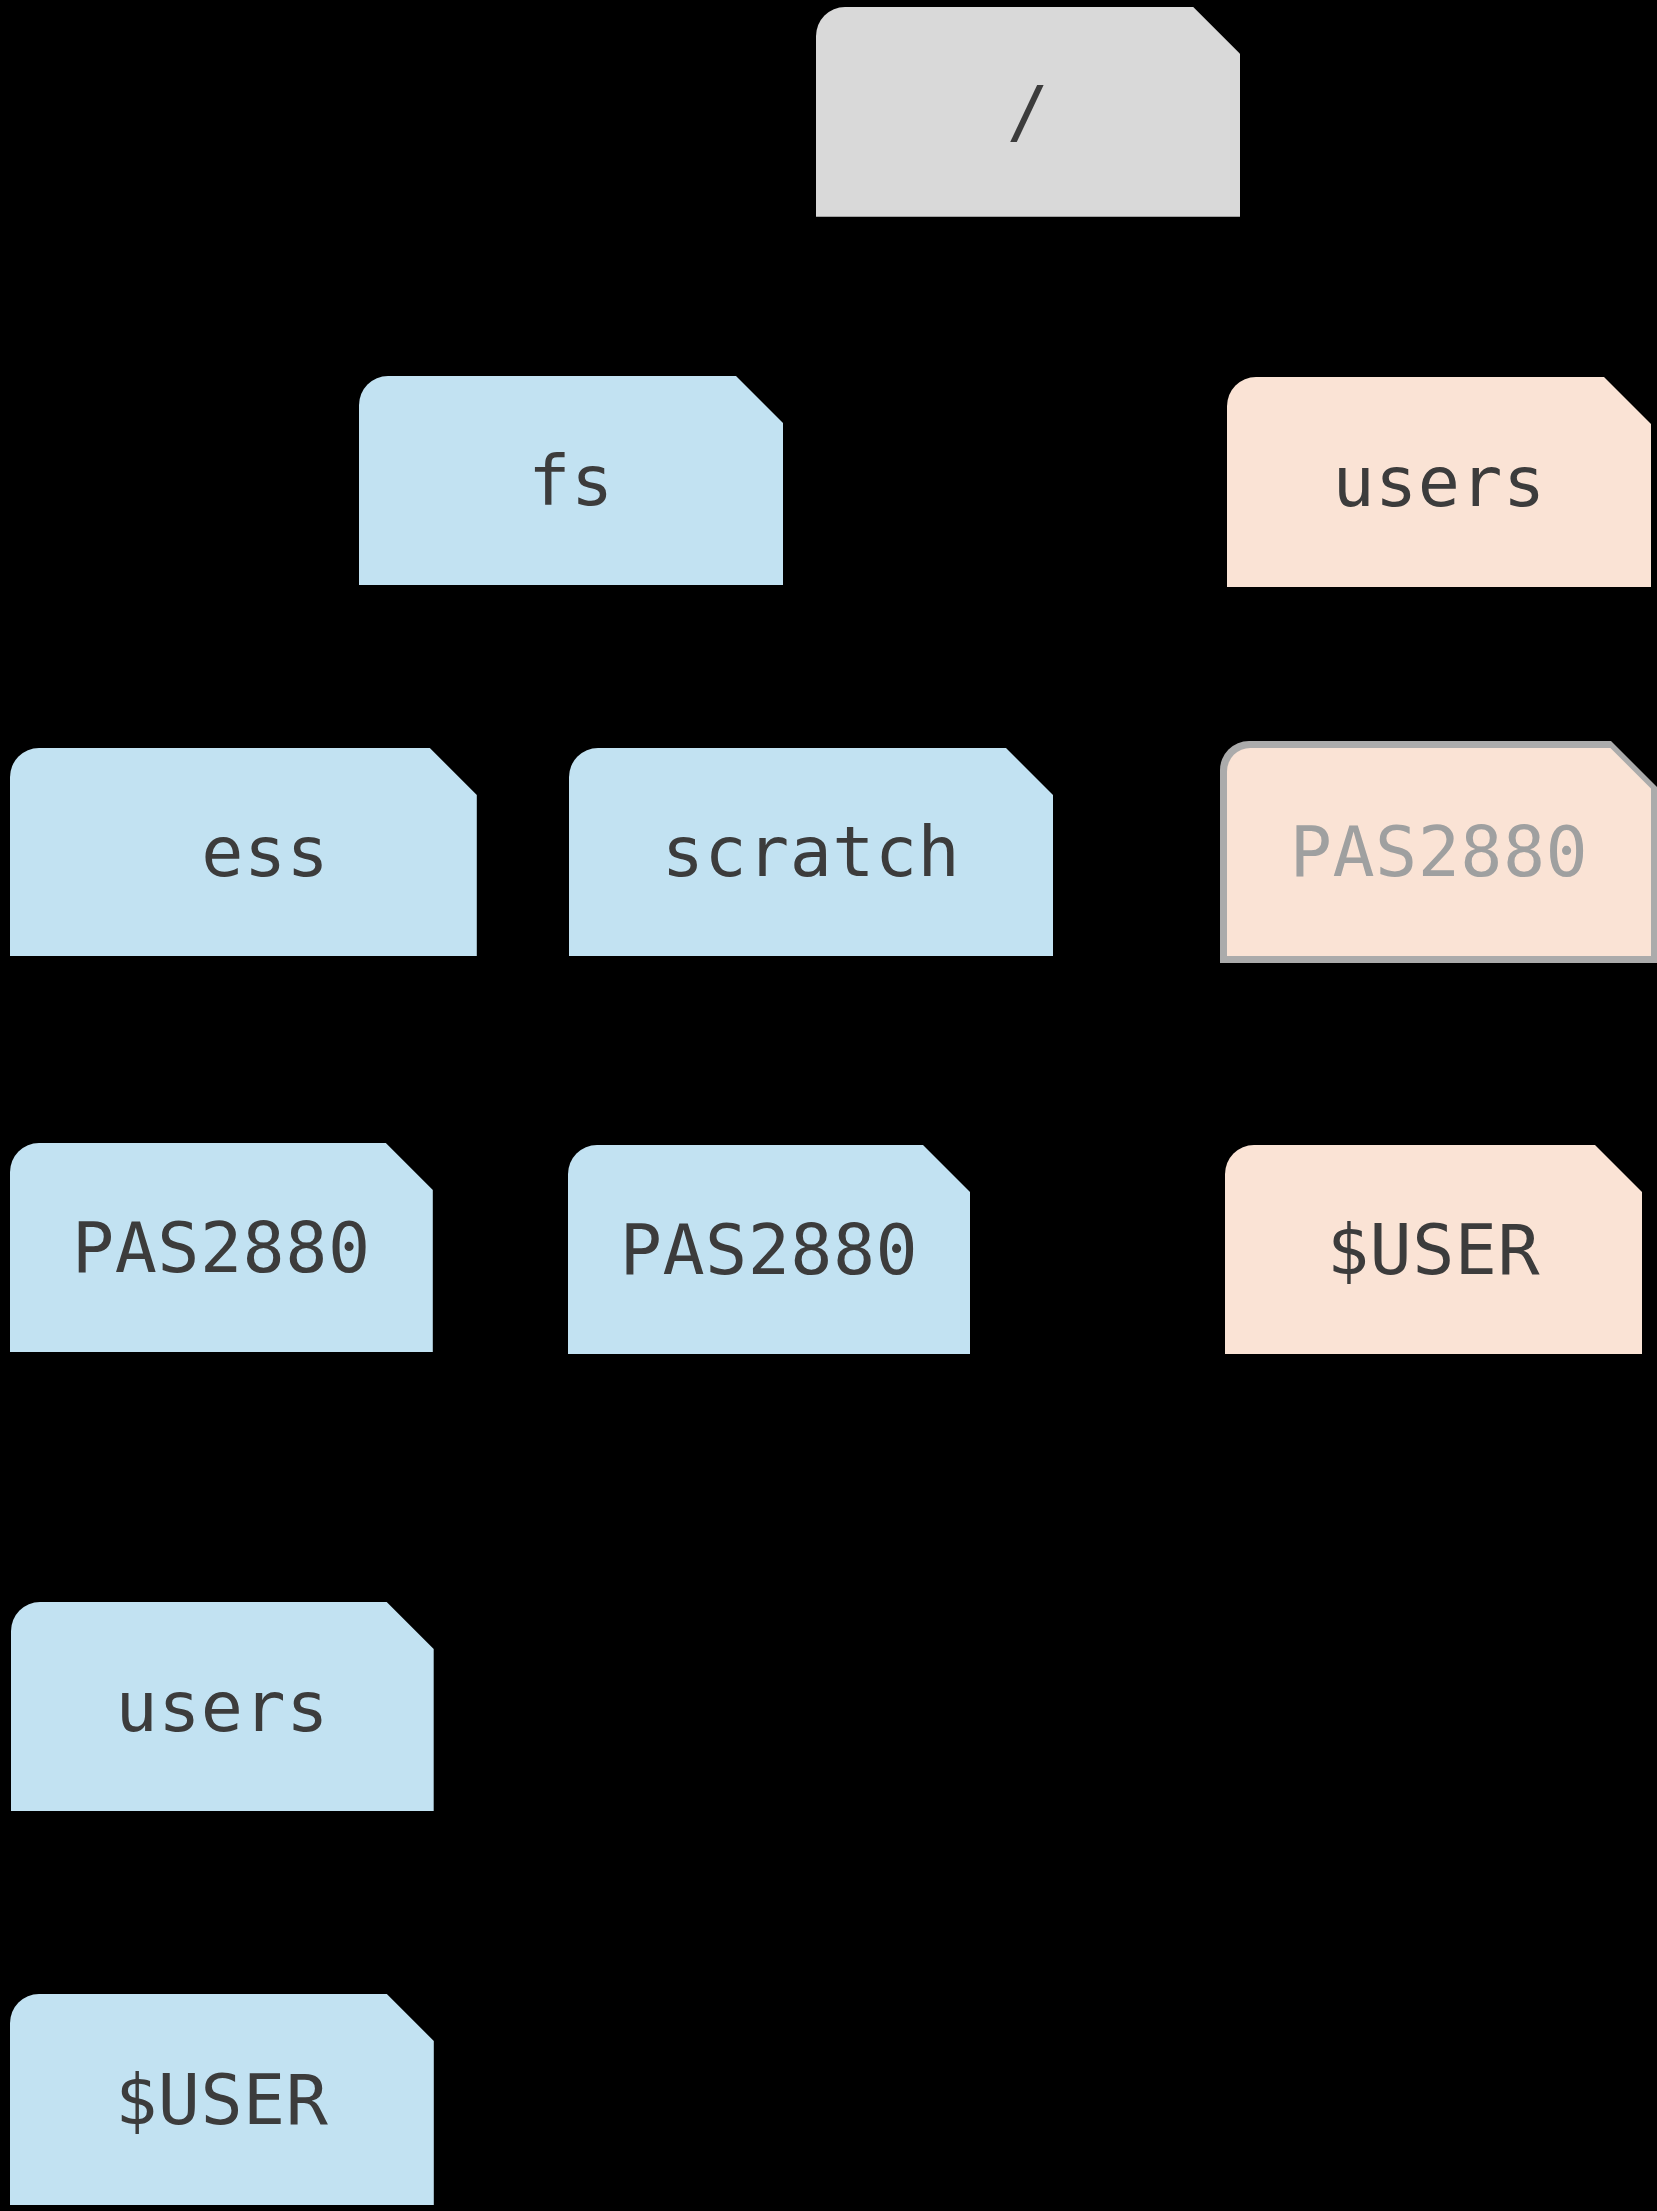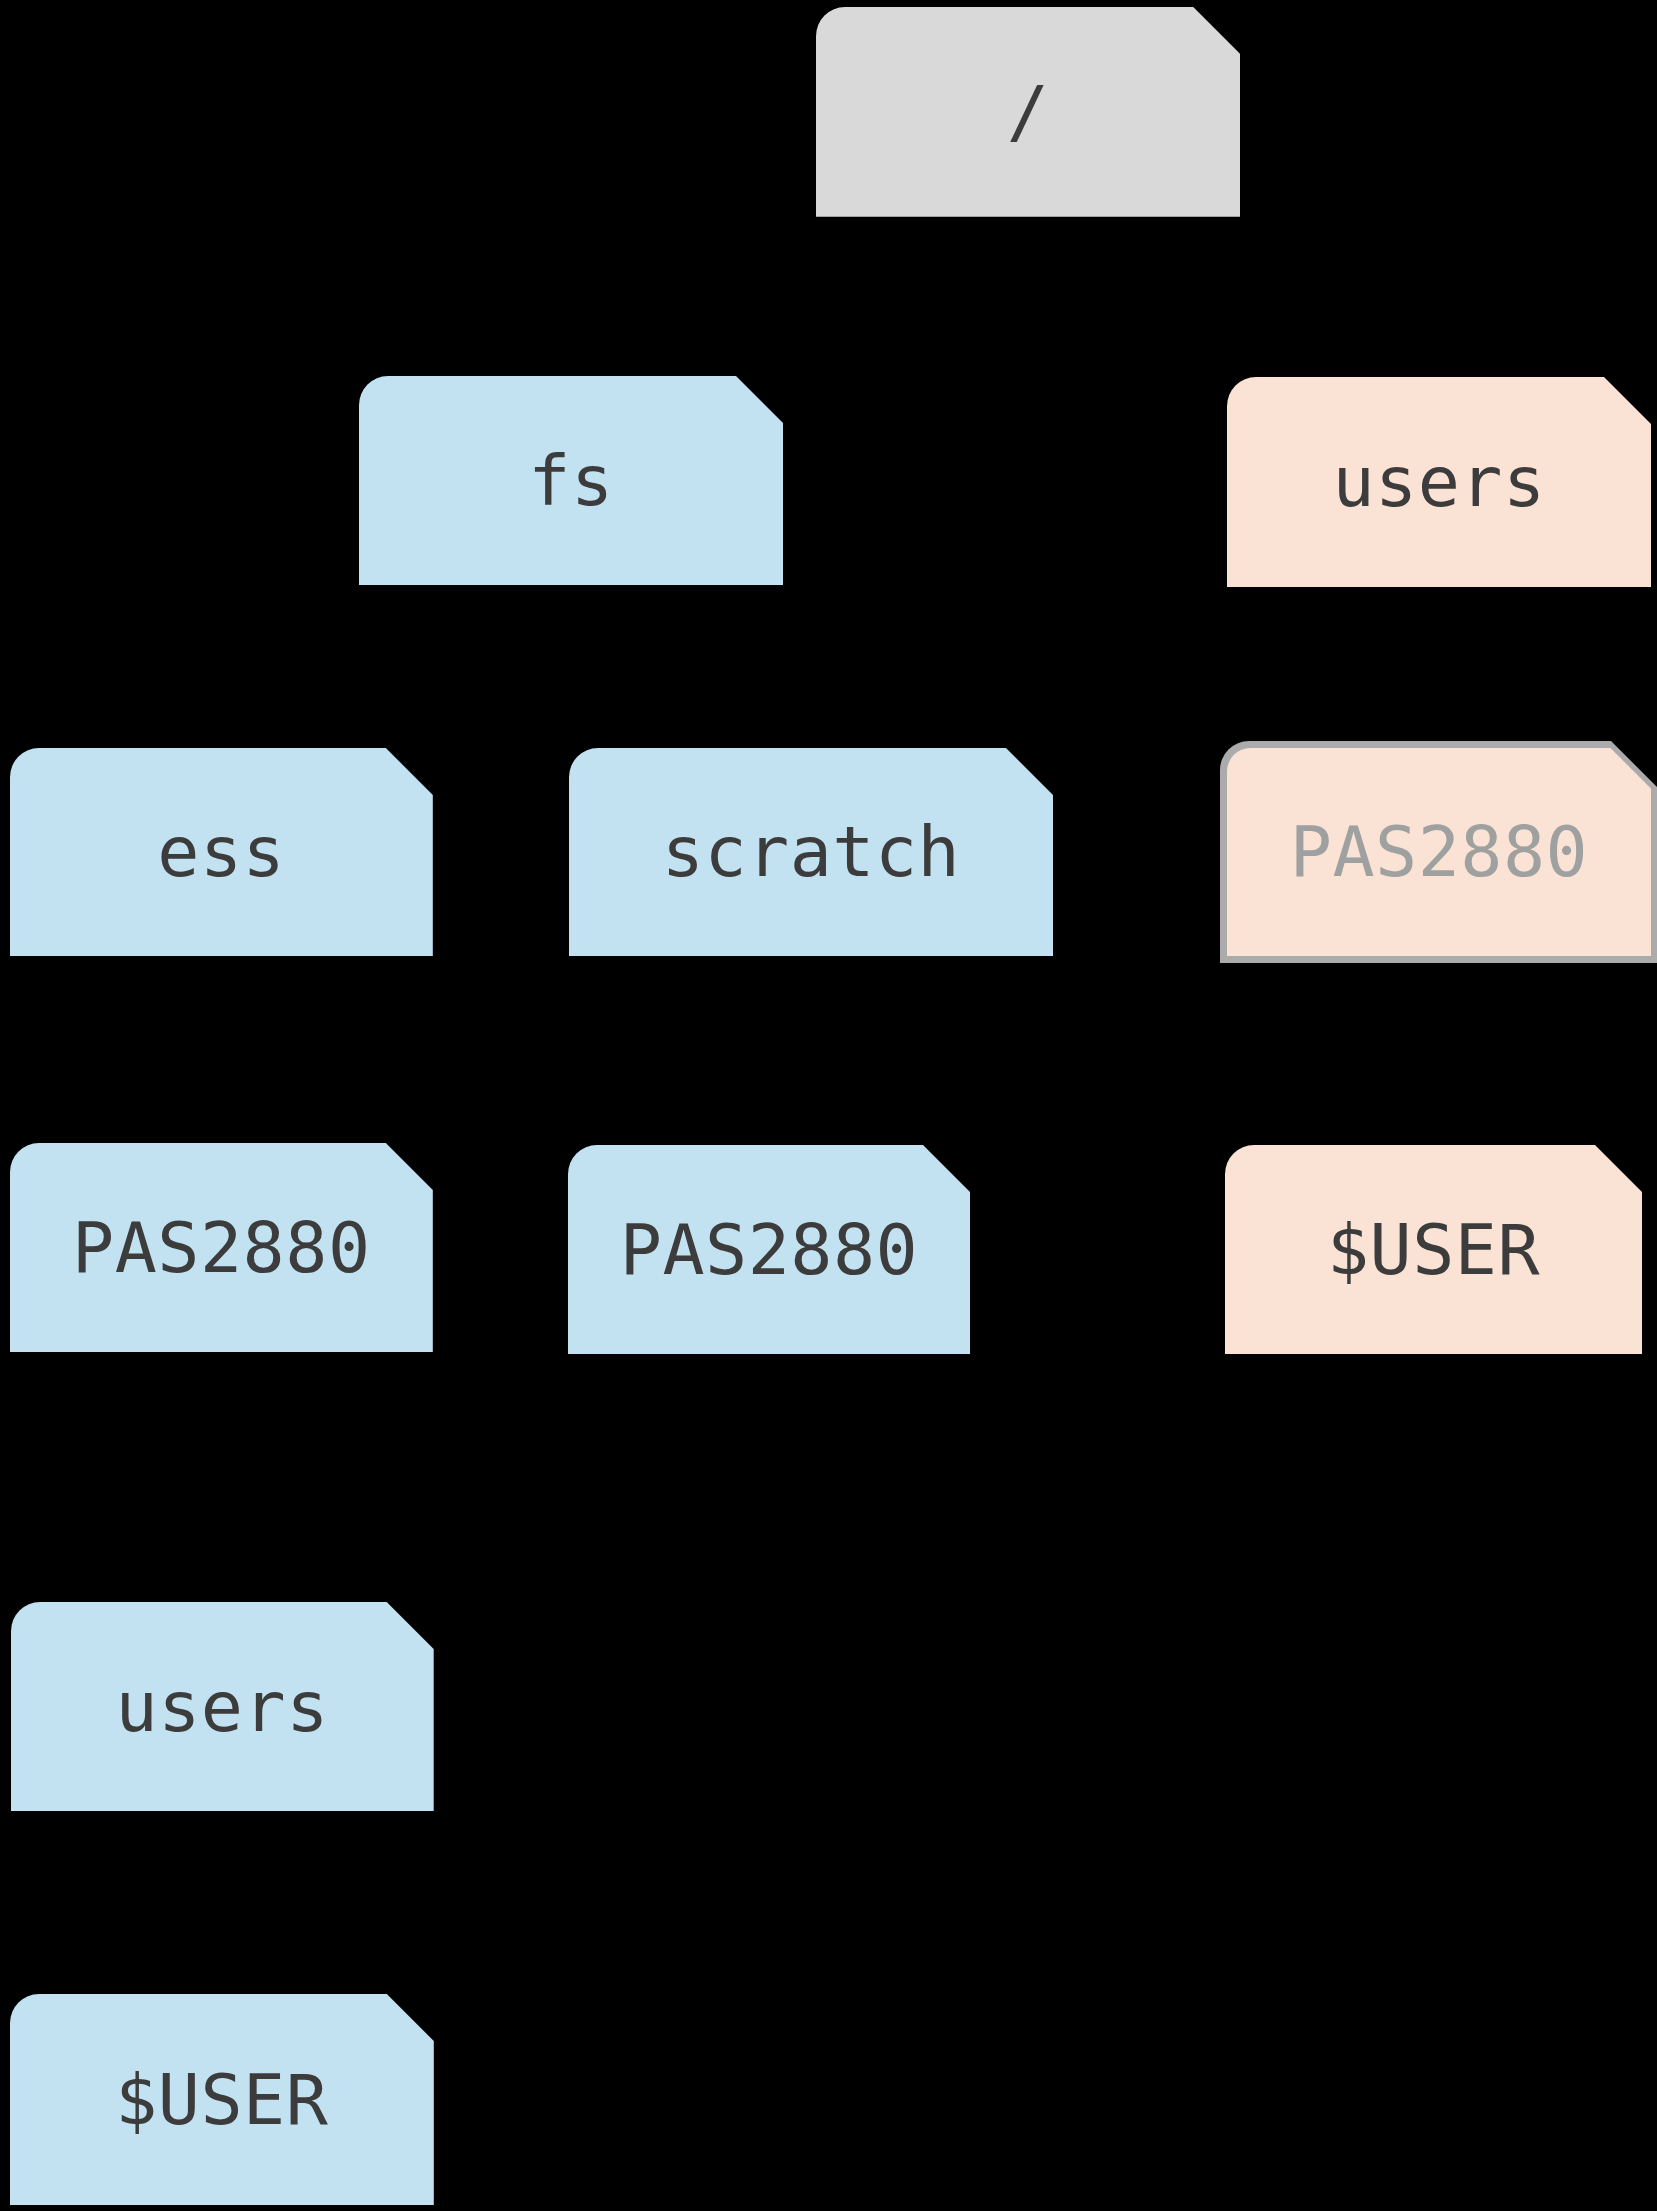--- a/index.html
+++ b/index.html
@@ -53,21 +53,21 @@
 <div id="canvas" style="width: 1658px; height: 2212px;">
     <div class="node root" style="left: 816px; top: 6.8px; width: 424px; height: 210px;">
       <span class="label">/</span>
     </div>
     <div class="node blue" style="left: 359px; top: 376px; width: 424px; height: 209px;">
       <span class="label">fs</span>
     </div>
     <div class="node peach" style="left: 1227px; top: 377px; width: 424px; height: 210px;">
       <span class="label">users</span>
     </div>
-    <div class="node blue" style="left: 9.8px; top: 748px; width: 423px; height: 208px;">
+    <div class="node blue" style="left: 9.8px; top: 748px; width: 423px; height: 208px; padding-left: 44px;">
       <span class="label">ess</span>
     </div>
     <div class="node blue" style="left: 569px; top: 748px; width: 484px; height: 208px;">
       <span class="label">scratch</span>
     </div>
     <div class="node peach muted" style="left: 1220px; top: 741px; width: 438px; height: 222px;">
       <div class="inner"></div>
       <span class="label">PAS2880</span>
     </div>
     <div class="node blue" style="left: 9.8px; top: 1143px; width: 423px; height: 209px;">

